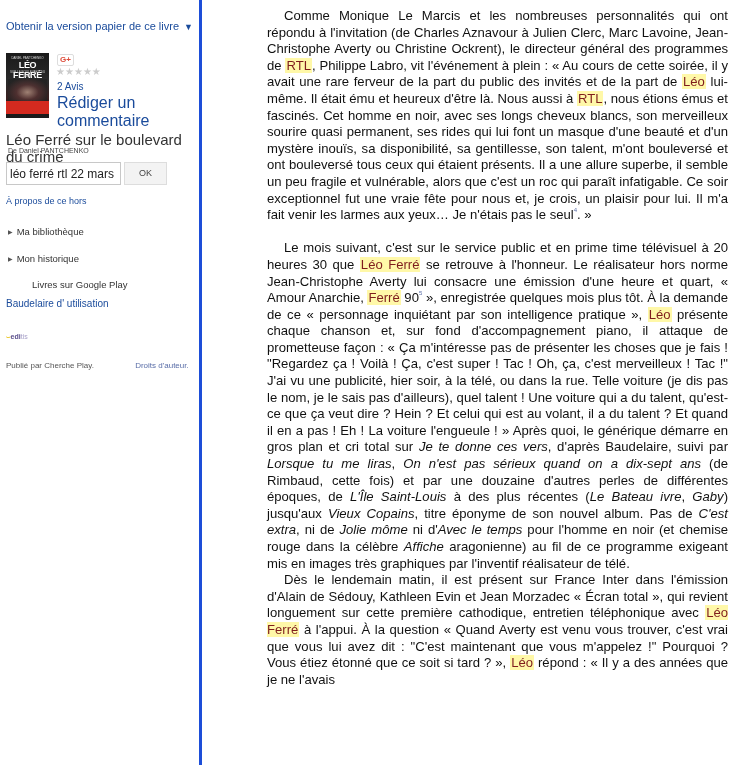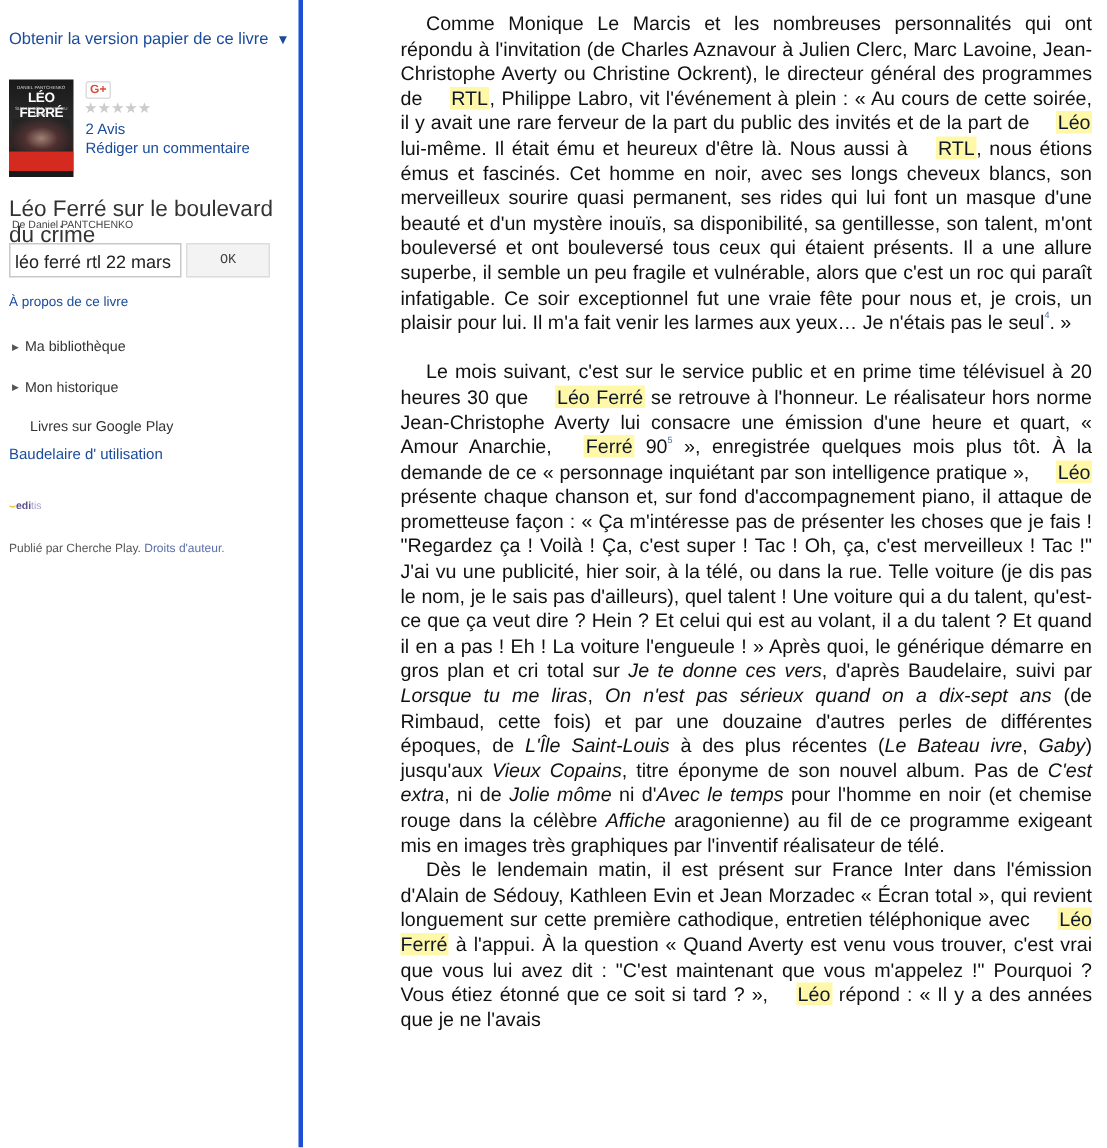--- a/index.html
+++ b/index.html
@@ -17,46 +17,46 @@
   .cover .t1 { position: absolute; top: 3px; left: 0; width: 100%; text-align: center; color: #ddd; font-size: 3px; }
   .cover .t2 { position: absolute; top: 7px; left: 0; width: 100%; text-align: center; color: #fff; font-size: 9px; font-weight: bold; letter-spacing: -0.3px; font-family: "Liberation Sans Narrow", "Liberation Sans", sans-serif; }
   .cover .t3 { position: absolute; top: 17px; left: 0; width: 100%; text-align: center; color: #ccc; font-size: 3px; }
   .cover .stage { position: absolute; top: 26px; left: 2px; right: 2px; height: 22px; background: radial-gradient(ellipse at 50% 60%, #b98 0%, #533 40%, #222 80%); opacity: 0.8; }
   .cover .band { position: absolute; bottom: 4px; left: 0; right: 0; height: 13px; background: #d42a1f; }
   .cover .band-line { position: absolute; bottom: 13px; left: 6px; right: 6px; height: 2px; background: #fff; opacity: .8; }
 
   .gplus { position: absolute; left: 57px; top: 54px; width: 17px; height: 12px; border: 1px solid #ddd; border-radius: 2px; font-size: 8px; color: #dd4b39; font-weight: bold; text-align: center; line-height: 10px; background: #fff; }
   .stars { position: absolute; left: 56px; top: 66px; font-size: 10px; color: #ccc; letter-spacing: 0px; }
   .avis { position: absolute; left: 57px; top: 81px; font-size: 10px; color: #1a4b9b; }
-  .rediger { position: absolute; left: 57px; top: 94px; font-size: 10px; color: #1a4b9b; }
+  .rediger { position: absolute; left: 57px; top: 94px; font-size: 16px; color: #1a4b9b; }
 
   .book-title { position: absolute; left: 6px; top: 131px; font-size: 15px; color: #333; }
   .book-author { position: absolute; left: 8px; top: 147px; font-size: 7px; color: #444; }
 
   .search-input { position: absolute; left: 6px; top: 162px; width: 115px; height: 23px; border: 1px solid #c8c8c8; font-family: "Liberation Sans", sans-serif; font-size: 12px; padding: 0 3px; color: #222; background: #fff; white-space: nowrap; overflow: hidden; outline: none; }
-  .ok-btn { position: absolute; left: 124px; top: 162px; width: 56px; height: 23px; border: 1px solid #ddd; background: #f3f3f3; font-size: 9px; color: #444; text-align: center; line-height: 21px; font-family: Liberation Mono, monospace; }
+  .ok-btn { position: absolute; left: 124px; top: 162px; width: 43px; height: 23px; border: 1px solid #ddd; background: #f3f3f3; font-size: 9px; color: #444; text-align: center; line-height: 21px; font-family: Liberation Sans, sans-serif; }
 
   .apropos { position: absolute; left: 6px; top: 196px; font-size: 9px; color: #1a4b9b; }
   .nav-item { position: absolute; left: 8px; font-size: 9.5px; color: #333; }
   .nav-item .arrow { font-size: 6px; margin-right: 4px; vertical-align: 1px; color: #555; }
   .nav-bib { top: 226px; }
   .nav-hist { top: 253px; }
-  .nav-play { top: 279px; left: 20px; text-align: center; }
+  .nav-play { top: 279px; left: 32px; text-align: center; }
   .conditions { position: absolute; left: 6px; top: 298px; font-size: 10px; color: #1a4b9b; }
 
   .editis { position: absolute; left: 6px; top: 333px; font-size: 7px; font-weight: bold; color: #5a4e8c; }
   .editis .swoosh { color: #e8c21a; font-weight: bold; }
   .editis .light { color: #a7a0c8; font-weight: normal; }
   .publie { position: absolute; left: 6px; top: 361px; font-size: 8px; color: #555; }
-  .publie .link { color: #5a6ea8; }
+  .publie .link { color: #5a6ea8; margin-left: 39px; }
 
   .text { position: absolute; left: 64px; top: 8px; width: 461px; font-size: 13.1px; line-height: 16.6px; color: #111; text-align: justify; font-family: "Liberation Sans", sans-serif; }
   .text p { text-indent: 17px; margin: 0; }
   .text p.gap { margin-top: 16.6px; }
-  .hl { background: #fff8a8; color: #0f172a; padding: 0 1px; margin-left: 14px; }
+  .hl { background: #fff8a8; color: #7f1d1d; padding: 0 1px; }
   sup.fn { font-size: 6px; color: #5a6ea8; vertical-align: 7px; line-height: 0; }
   em { }
 </style>
 </head>
 <body>
 
 <div class="sidebar">
   <a class="paper-link">
     <span>Obtenir la version papier de ce livre</span>
     <span class="tri">▼</span>
@@ -75,21 +75,21 @@
   <div class="stars">★★★★★</div>
   <a class="avis">2 Avis</a>
   <a class="rediger">Rédiger un commentaire</a>
 
   <div class="book-title">Léo Ferré sur le boulevard du crime</div>
   <div class="book-author">De Daniel PANTCHENKO</div>
 
   <input class="search-input" type="text" value="léo ferré rtl 22 mars 1990" style="">
   <div class="ok-btn">OK</div>
 
-  <a class="apropos">À propos de ce livre</a>
+  <a class="apropos">À propos de ce hors</a>
 
   <div class="nav-item nav-bib">
     <span class="arrow">▶</span><span>Ma bibliothèque</span>
   </div>
   <div class="nav-item nav-hist">
     <span class="arrow">▶</span><span>Mon historique</span>
   </div>
   <div class="nav-item nav-play">
     <span>Livres sur Google Play</span>
   </div>

